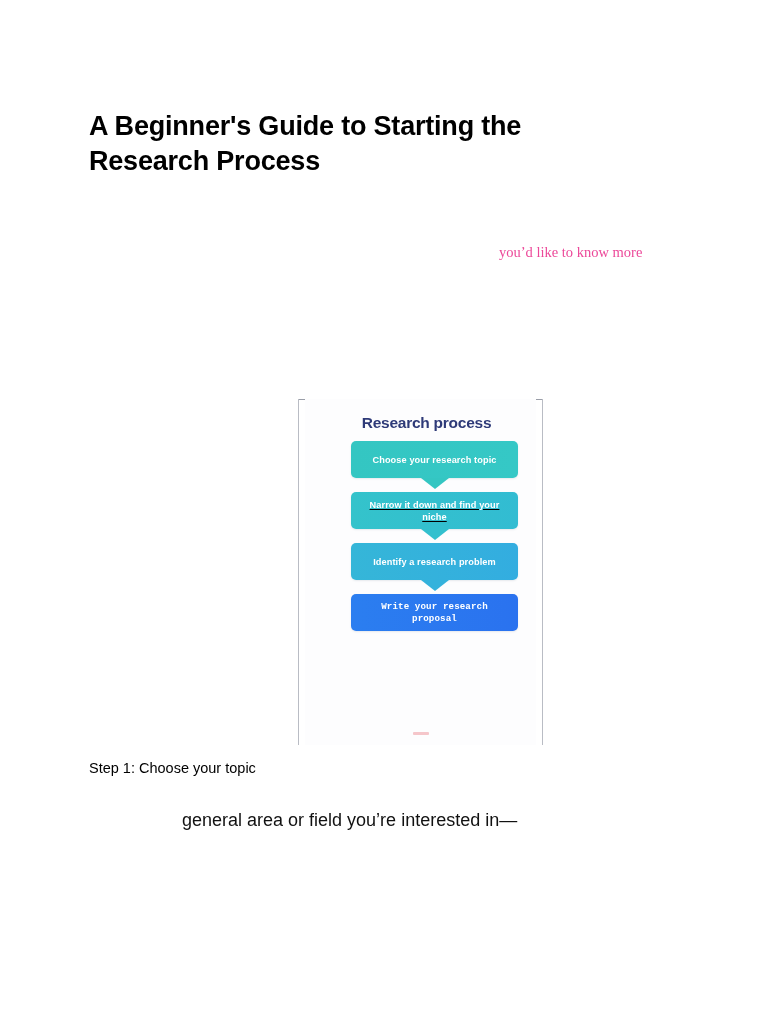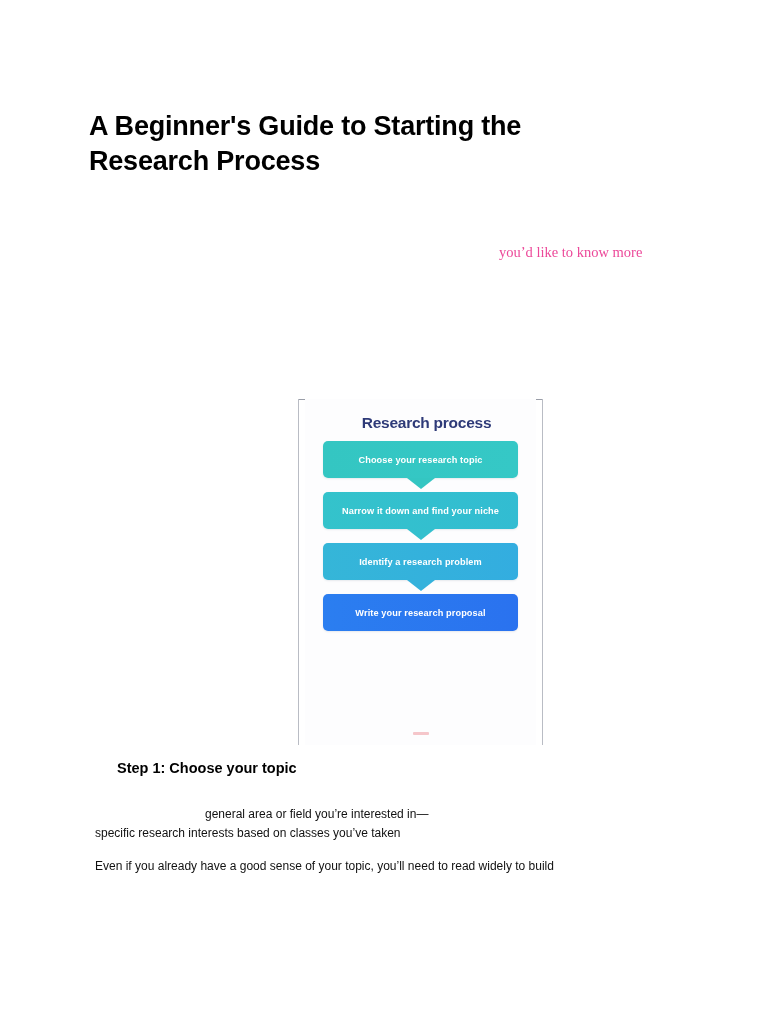--- a/index.html
+++ b/index.html
@@ -108,22 +108,23 @@
 
   .flow-step {
     position: relative;
     height: 37px;
     border-radius: 5px;
     margin-bottom: 14px;
     display: flex;
     align-items: center;
     justify-content: center;
     box-shadow: 0 1px 2px rgba(40,60,90,0.10);
-  }
-  .flow-step:last-child { margin-bottom: 0; }
+    margin-left: 28px;
+  }
+  .flow-step:last-child { margin-bottom: 0; font-family: Liberation Mono, monospace; }
 
   .flow-step .step-label {
     font-size: 9.2px;
     font-weight: bold;
     letter-spacing: 0.1px;
     color: #ffffff;
     text-align: center;
     padding: 0 8px;
     line-height: 12px;
   }
@@ -155,31 +156,30 @@
     opacity: 0.75;
     border-radius: 1px;
   }
 
   
   .step-heading {
     position: absolute;
     left: 89px;
     top: 747px;
     font-size: 14.5px;
-    font-weight: bold;
+    font-weight: normal;
     line-height: 19px;
     color: #000000;
-    margin-left: 28px;
   }
 
   .body-para {
     position: absolute;
-    left: 95px;
+    left: 72px;
     width: 590px;
-    font-size: 12px;
+    font-size: 18px;
     line-height: 19px;
     color: #111111;
   }
   .body-para.p1 { top: 793px; }
   .body-para.p2 { top: 845px; }
 
   .para-line { display: block; white-space: pre-wrap; }
   .para-line.indented { text-indent: 110px; }
 </style>
 </head>
@@ -198,21 +198,21 @@
     <div class="corner-mark tr"></div>
 
     <div class="figure-inner" style="background: rgb(253, 253, 254);">
       <div class="chart-title" style="color: rgb(46, 58, 120);">Research process</div>
 
       <div class="flow">
         <div class="flow-step" style="background: linear-gradient(90deg, rgb(52, 198, 194) 0%, rgb(53, 200, 198) 100%);">
           <span class="step-label">Choose your research topic</span>
           <span class="notch" style="border-top-color: rgb(52, 198, 194);"></span>
         </div>
-        <div class="flow-step" style="background: linear-gradient(90deg, rgb(52, 195, 203) 0%, rgb(50, 188, 210) 100%);">
+        <div class="flow-step" style="background: linear-gradient(90deg, rgb(52, 195, 203) 0%, rgb(50, 188, 210) 100%); text-decoration: underline;">
           <span class="step-label">Narrow it down and find your niche</span>
           <span class="notch" style="border-top-color: rgb(51, 192, 206);"></span>
         </div>
         <div class="flow-step" style="background: linear-gradient(90deg, rgb(53, 182, 216) 0%, rgb(51, 173, 224) 100%);">
           <span class="step-label">Identify a research problem</span>
           <span class="notch" style="border-top-color: rgb(52, 178, 220);"></span>
         </div>
         <div class="flow-step" style="background: linear-gradient(90deg, rgb(43, 126, 240) 0%, rgb(42, 114, 239) 100%);">
           <span class="step-label">Write your research proposal</span>
 
@@ -220,18 +220,16 @@
       </div>
 
       <div class="figure-artifact"></div>
     </div>
   </figure>
 
   <h2 class="step-heading">Step 1: Choose your topic</h2>
 
   <p class="body-para p1">
     <span class="para-line indented">general area or field you’re interested in—</span>
-    <span class="para-line">specific research interests based on classes you’ve taken</span>
   </p>
 
-  <p class="body-para p2">Even if you already have a good sense of your topic, you’ll need to read widely to build</p>
 
 </div>
 
 </body></html>

